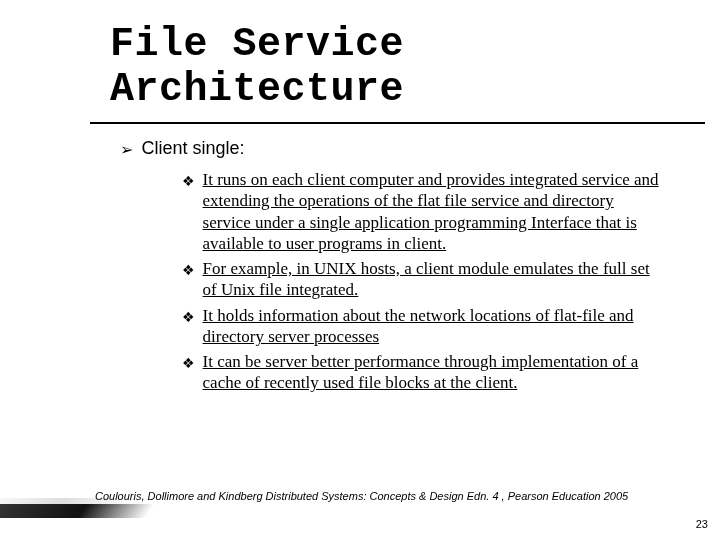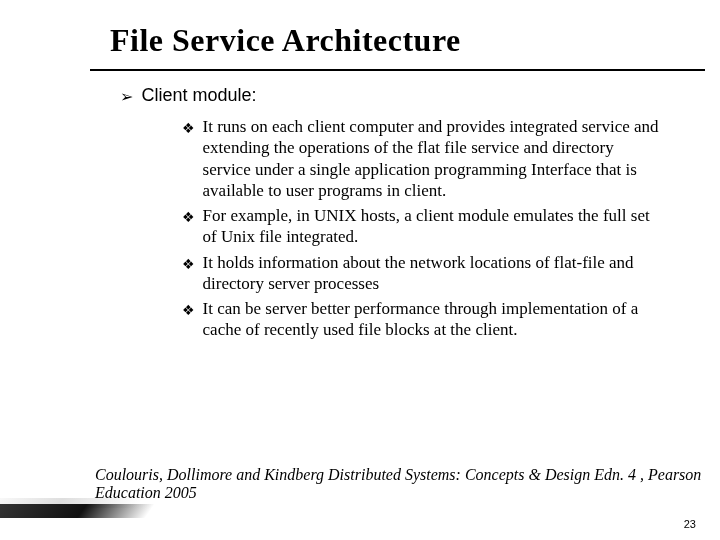--- a/index.html
+++ b/index.html
@@ -1,21 +1,21 @@
 <!DOCTYPE html>
 <html><head>
 <meta charset="utf-8">
 <style>
   * { margin: 0; padding: 0; box-sizing: border-box; }
   html, body { width: 720px; height: 540px; background: #fff; font-family: "Times New Roman", Times, serif; color: #000; }
   .slide { position: relative; width: 720px; height: 540px; overflow: hidden; }
   .title {
-    font-family: Liberation Serif, serif;
+    font-family: Liberation Mono, monospace;
     font-weight: 700;
-    font-size: 32px;
+    font-size: 40px;
     color: #000;
     padding: 22px 0 6px 110px;
     letter-spacing: 0.5px;
   }
   .rule {
     height: 2px;
     background: #000;
     margin: 4px 15px 0 90px;
   }
   .content {
@@ -49,33 +49,33 @@
     gap: 8px;
     margin-bottom: 4px;
   }
   .diamond {
     font-size: 14px;
     line-height: 1;
     position: relative;
     top: 1px;
     flex-shrink: 0;
   }
-  .bul2 .txt { flex: 1; }
+  .bul2 .txt { flex: 1; text-decoration: underline; }
   .citation {
     position: absolute;
     left: 95px;
     bottom: 38px;
-    font-family: Liberation Serif, serif;
+    font-family: Liberation Sans, sans-serif;
     font-style: italic;
-    font-size: 16px;
+    font-size: 11px;
     color: #000;
   }
   .pagenum {
     position: absolute;
-    right: 24px;
+    right: 12px;
     bottom: 10px;
     font-family: Arial, sans-serif;
     font-size: 11px;
     color: #000;
   }
   .stripe {
     position: absolute;
     left: 0;
     bottom: 16px;
     width: 150px;
@@ -101,21 +101,21 @@
 <body>
 
 <div class="slide">
 
   <div class="title">File Service Architecture</div>
   <div class="rule"></div>
 
   <div class="content">
     <div class="bul1">
       <span class="arrow">➢</span>
-      <span>Client module:</span>
+      <span>Client single:</span>
     </div>
 
     <div class="sublist">
       <div class="bul2">
         <span class="diamond">❖</span>
         <span class="txt">It runs on each client computer and provides integrated service and extending the operations of the flat file service and directory service under  a single application programming Interface that is available to  user  programs in client.</span>
       </div>
       <div class="bul2">
         <span class="diamond">❖</span>
         <span class="txt"> For example, in UNIX hosts, a client module emulates the full set of Unix file integrated.</span>

